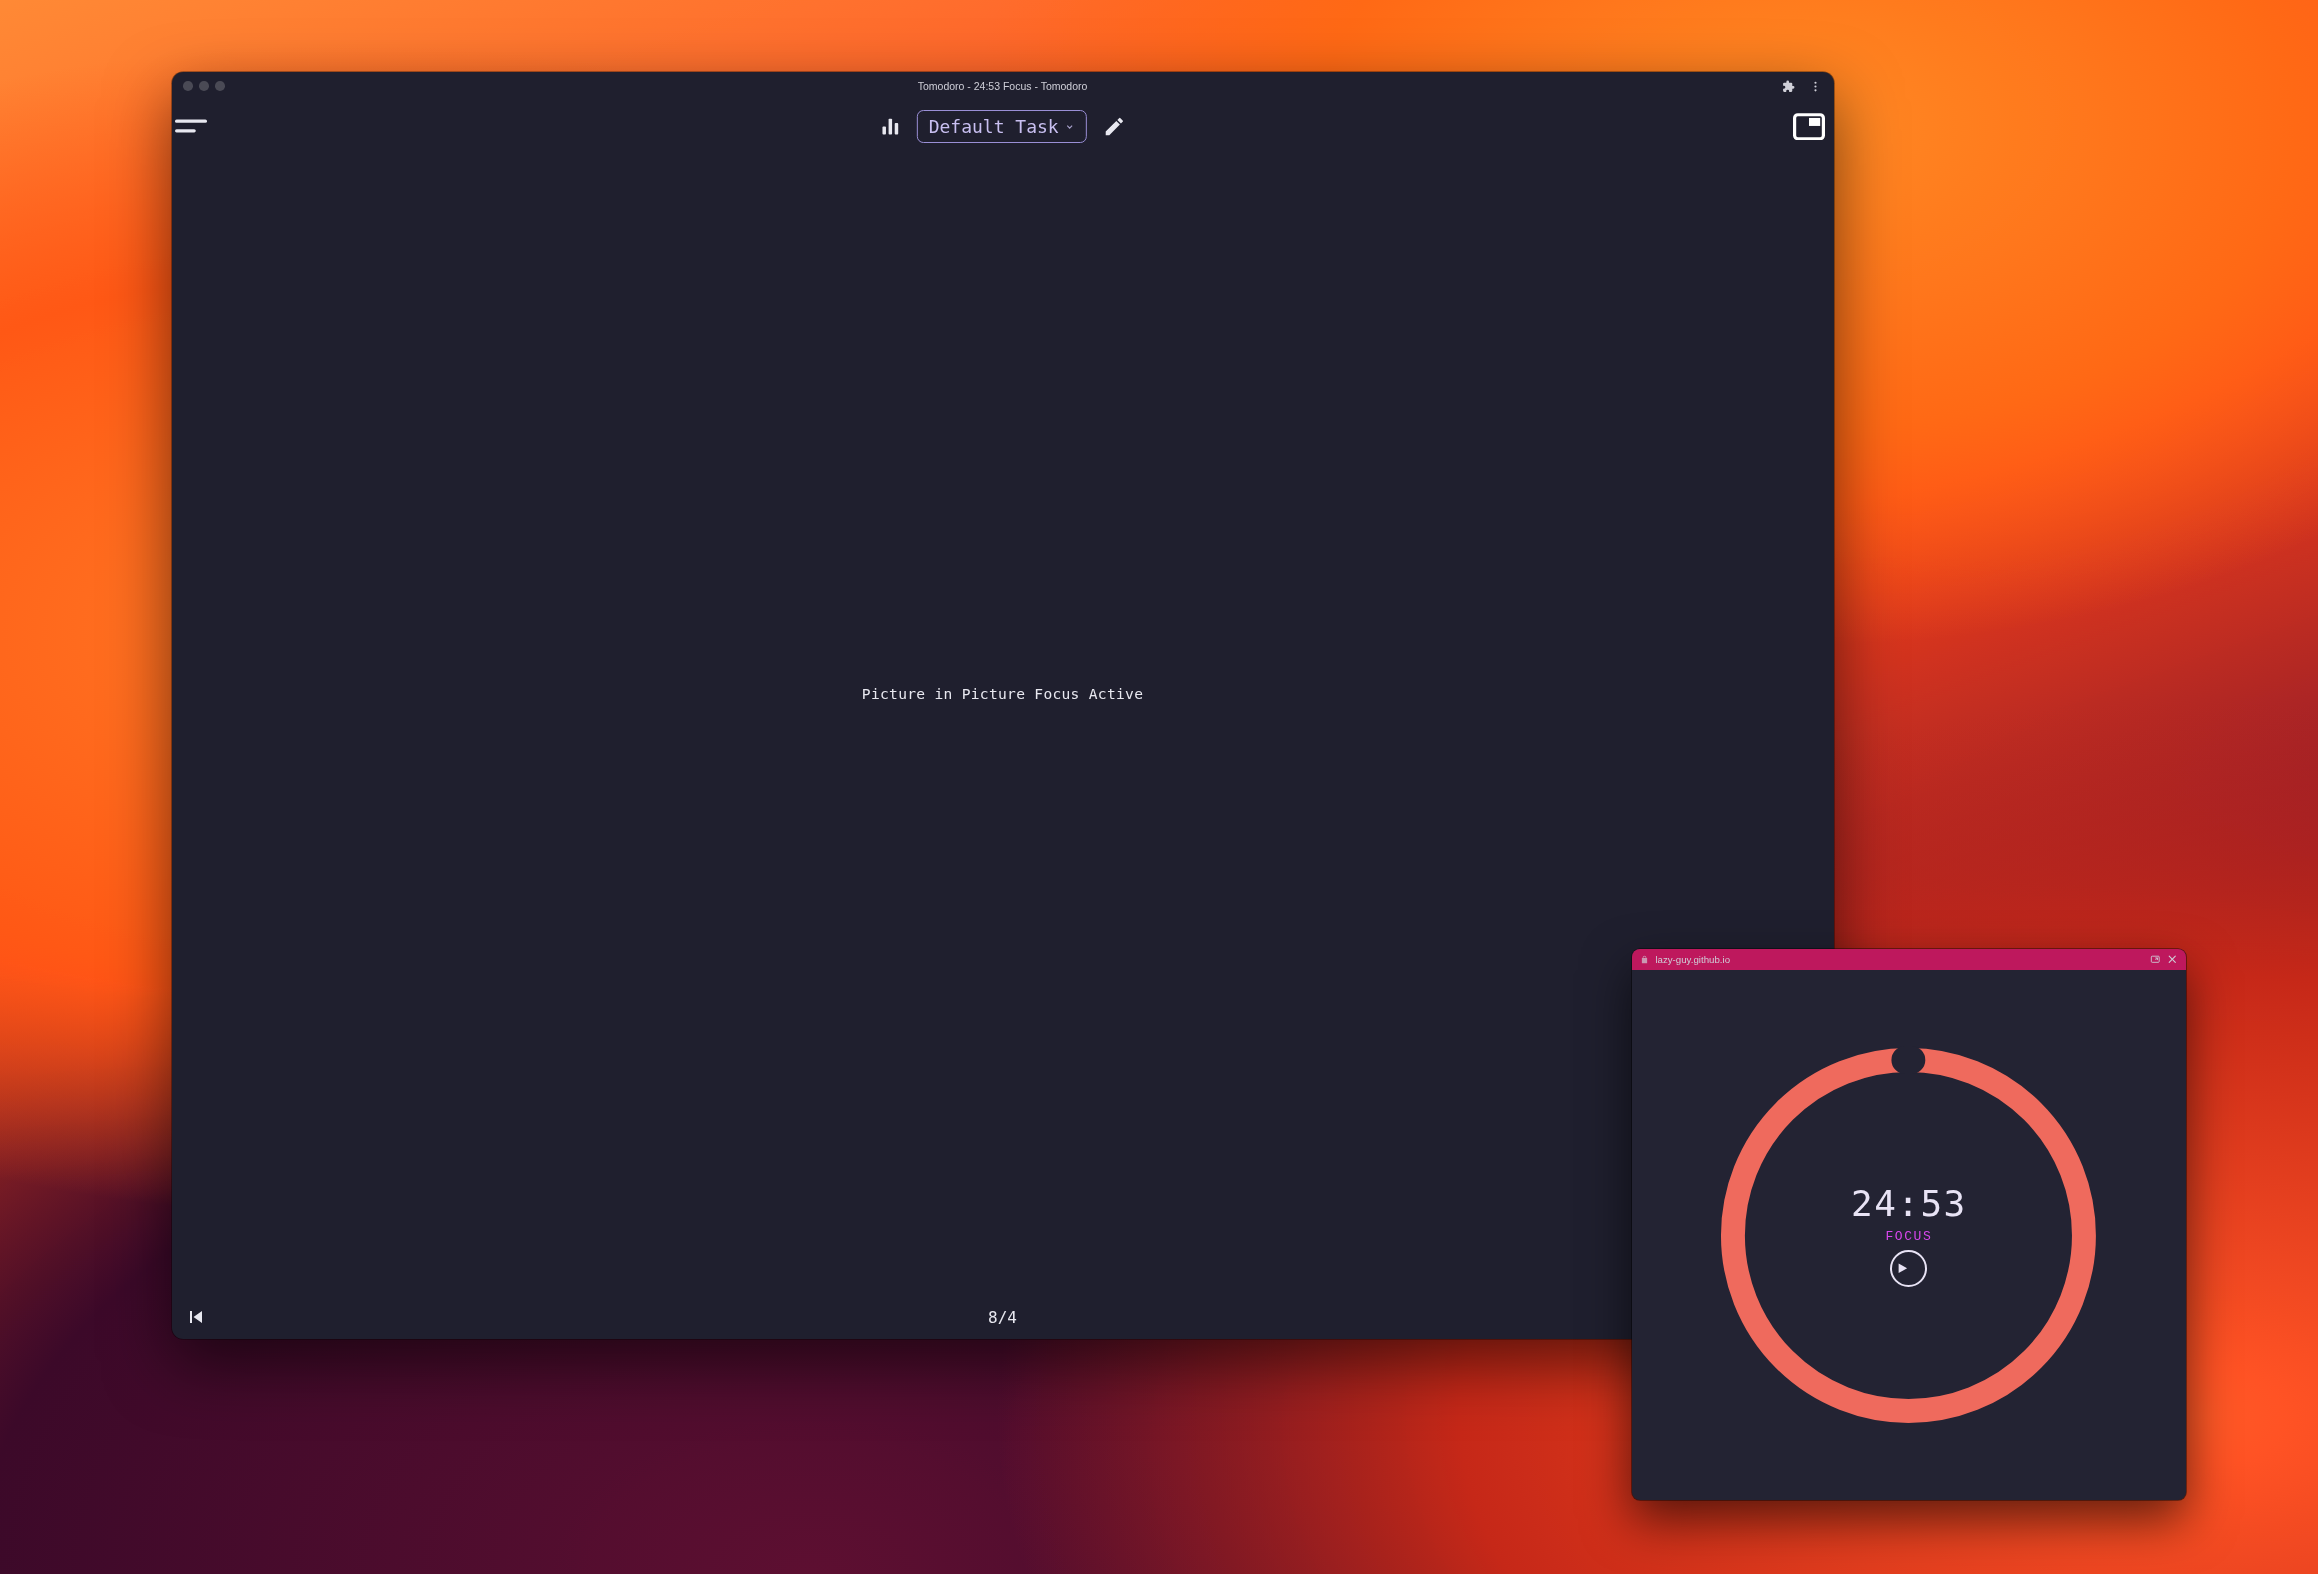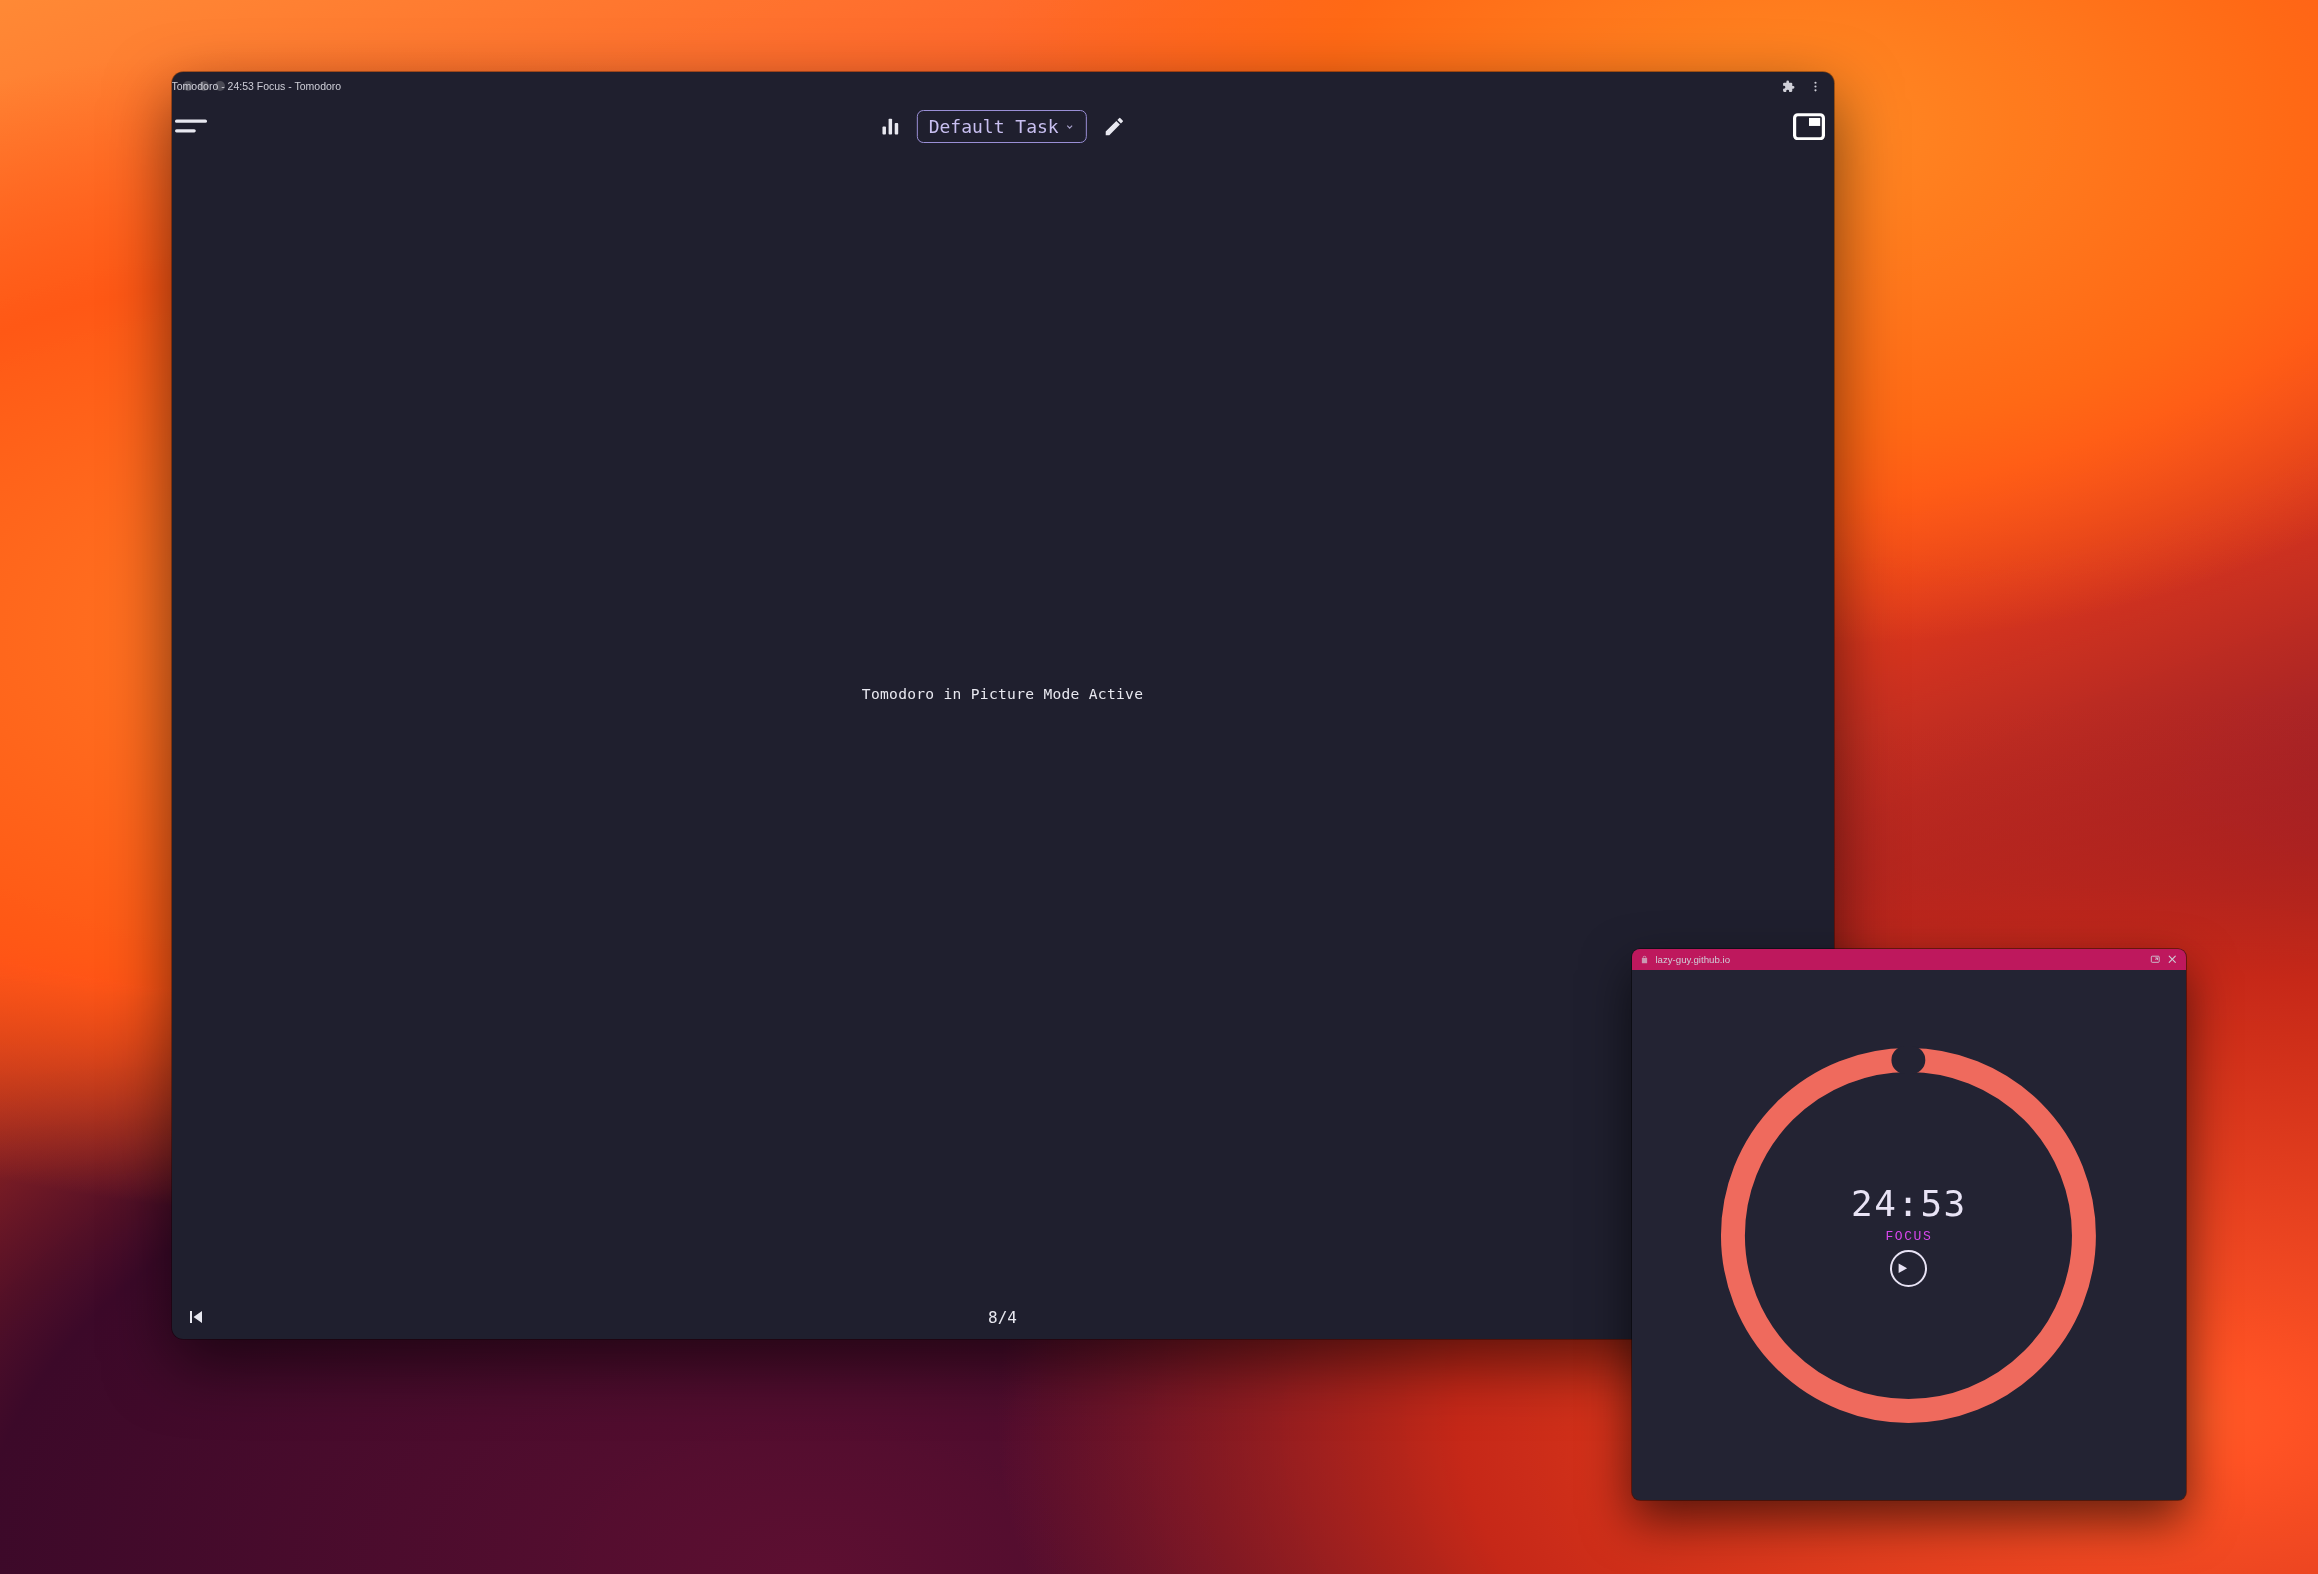--- a/index.html
+++ b/index.html
@@ -41,21 +41,21 @@
     height: 27.5px;
     display: flex;
     align-items: center;
     padding: 0 11.3px;
     position: relative;
     flex: 0 0 auto;
   }
   .traffic { display: flex; gap: 6.5px; }
   .traffic .dot { width: 9.7px; height: 9.7px; border-radius: 50%; background: #4a4a55; }
   .title {
-    position: absolute; left: 0; right: 0; 
+    position: absolute; left: 0; right: 0; text-align: center;
     font-family: -apple-system, BlinkMacSystemFont, "Segoe UI", sans-serif;
     font-size: 10.5px; color: #cfcfd8;
   }
   .title-actions {
     margin-left: auto; display: flex; align-items: center; gap: 14.6px; color: #cfcfd8;
   }
 
   .app-toolbar {
     height: 53px;
     display: flex;
@@ -239,21 +239,21 @@
       <span class="icon">
         <svg width="32" height="27.5" viewBox="0 0 40 34" fill="none">
           <rect x="2" y="2" width="36" height="30" rx="4" stroke="currentColor" stroke-width="4"></rect>
           <rect x="20" y="6" width="14" height="10" fill="currentColor"></rect>
         </svg>
       </span>
     </div>
   </div>
 
   <div class="app-body">
-    <div class="msg">Tomodoro in Picture Mode Active</div>
+    <div class="msg">Picture in Picture Focus Active</div>
   </div>
 
   <div class="app-footer">
     <div class="prev-btn">
       <span class="icon">
         <svg width="24" height="24" viewBox="0 0 24 24" fill="currentColor">
             <path d="M6 6h2v12H6V6zm3.5 6 8.5 6V6l-8.5 6z"></path>
           </svg>
       </span>
     </div>

